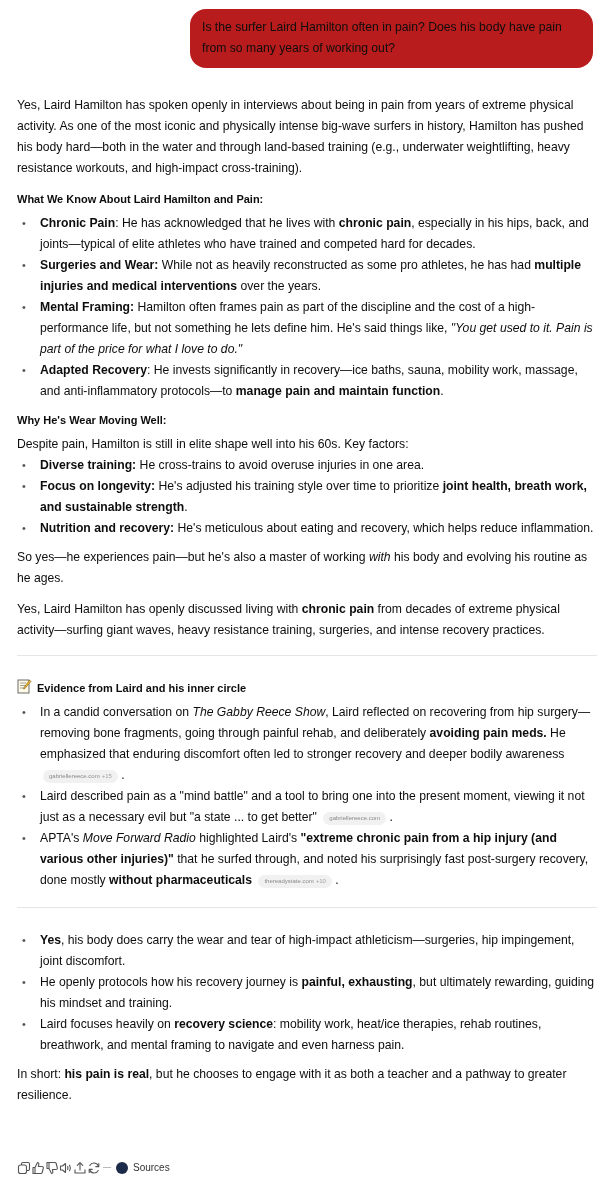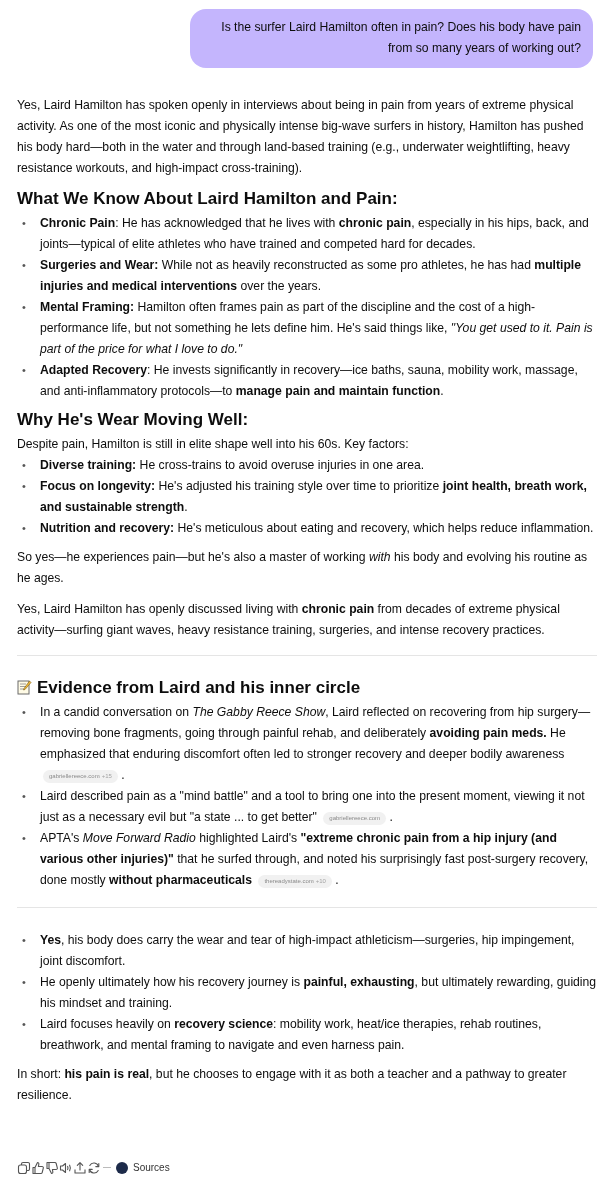--- a/index.html
+++ b/index.html
@@ -1,21 +1,21 @@
 <!DOCTYPE html>
 <html><head>
 <meta charset="utf-8">
 <style>
   * { box-sizing: border-box; margin: 0; padding: 0; }
   html, body { width: 613px; height: 1190px; background: #ffffff; overflow: hidden; }
   body { font-family: "Liberation Sans", sans-serif; color: #0d0d0d; font-size: 12.2px; line-height: 21px; position: relative; }
-  .user-bubble { position: absolute; left: 190px; top: 9px; width: 403px; background: #c4b5fd; border-radius: 16px; padding: 8px 12px 9px 12px; font-size: 12.2px; line-height: 21px; color: #0d0d0d; text-align: right; }
+  .user-bubble { position: absolute; left: 190px; top: 9px; width: 403px; background: #b91c1c; border-radius: 16px; padding: 8px 12px 9px 12px; font-size: 12.2px; line-height: 21px; color: #0d0d0d; }
   .answer { position: absolute; left: 17px; top: 95px; width: 580px; }
   p { margin-bottom: 10px; }
-  h3 { font-size: 17px; font-weight: bold; line-height: 20px; margin: 2px 0 4px 0; color: #0d0d0d; }
+  h3 { font-size: 11px; font-weight: bold; line-height: 20px; margin: 2px 0 4px 0; color: #0d0d0d; }
   ul { list-style: none; margin-bottom: 8px; }
   li { position: relative; padding-left: 23px; }
   li::before { content: "•"; position: absolute; left: 5px; top: 0; color: #555; font-size: 11px; }
   b { font-weight: bold; }
   .hr { height: 1px; background: #e5e5e5; margin: 14px 0 22px 0; }
   .chip { display: inline-block; background: #f1f1f1; color: #8a8a8a; font-size: 6px; line-height: 13px; padding: 0 6px; border-radius: 7px; vertical-align: 1px; margin-left: 3px; }
   .chip .plus { color: #a3a3a3; margin-left: 2px; }
   .memo-icon { display: inline-block; width: 15px; height: 16px; vertical-align: -2px; margin-right: 5px; }
   .toolbar { position: absolute; left: 17px; top: 1157px; display: flex; align-items: center; }
   .tb-icon { width: 14px; height: 14px; display: inline-flex; align-items: center; justify-content: center; cursor: pointer; }
@@ -69,21 +69,21 @@
   <ul>
     <li><span>In a candid conversation on </span><i>The Gabby Reece Show</i><span>, Laird reflected on recovering from hip surgery—removing bone fragments, going through painful rehab, and deliberately </span><b>avoiding pain meds.</b><span> He emphasized that enduring discomfort often led to stronger recovery and deeper bodily awareness</span><br><span class="chip"><span>gabriellereece.com</span><span class="plus">+15</span></span> <span>.</span></li>
     <li><span>Laird described pain as a "mind battle" and a tool to bring one into the present moment, viewing it not just as a necessary evil but "a state ... to get better"</span> <span class="chip"><span>gabriellereece.com</span></span> <span>.</span></li>
     <li><span>APTA's </span><i>Move Forward Radio</i><span> highlighted Laird's </span><b>"extreme chronic pain from a hip injury (and various other injuries)"</b><span> that he surfed through, and noted his surprisingly fast post-surgery recovery, done mostly </span><b>without pharmaceuticals</b> <span class="chip"><span>thereadystate.com</span><span class="plus">+10</span></span> <span>.</span></li>
   </ul>
 
   <div class="hr" style="margin-top:16px"></div>
 
   <ul>
     <li><b>Yes</b><span>, his body does carry the wear and tear of high-impact athleticism—surgeries, hip impingement, joint discomfort.</span></li>
-    <li><span>He openly ultimately how his recovery journey is </span><b>painful, exhausting</b><span>, but ultimately rewarding, guiding his mindset and training.</span></li>
+    <li><span>He openly protocols how his recovery journey is </span><b>painful, exhausting</b><span>, but ultimately rewarding, guiding his mindset and training.</span></li>
     <li><span>Laird focuses heavily on </span><b>recovery science</b><span>: mobility work, heat/ice therapies, rehab routines, breathwork, and mental framing to navigate and even harness pain.</span></li>
   </ul>
   <p><span>In short: </span><b>his pain is real</b><span>, but he chooses to engage with it as both a teacher and a pathway to greater resilience.</span></p>
 </div>
 
 <div class="toolbar">
   <span class="tb-icon">
     <svg viewBox="0 0 14 14">
         <rect x="1.5" y="4" width="8" height="8.5" rx="2" fill="none" stroke="#555" stroke-width="1.1"></rect>
         <path d="M4.5 4 V3 a1.5 1.5 0 0 1 1.5 -1.5 H11 a1.5 1.5 0 0 1 1.5 1.5 V8 a1.5 1.5 0 0 1 -1.5 1.5 H9.5" fill="none" stroke="#555" stroke-width="1.1"></path>

